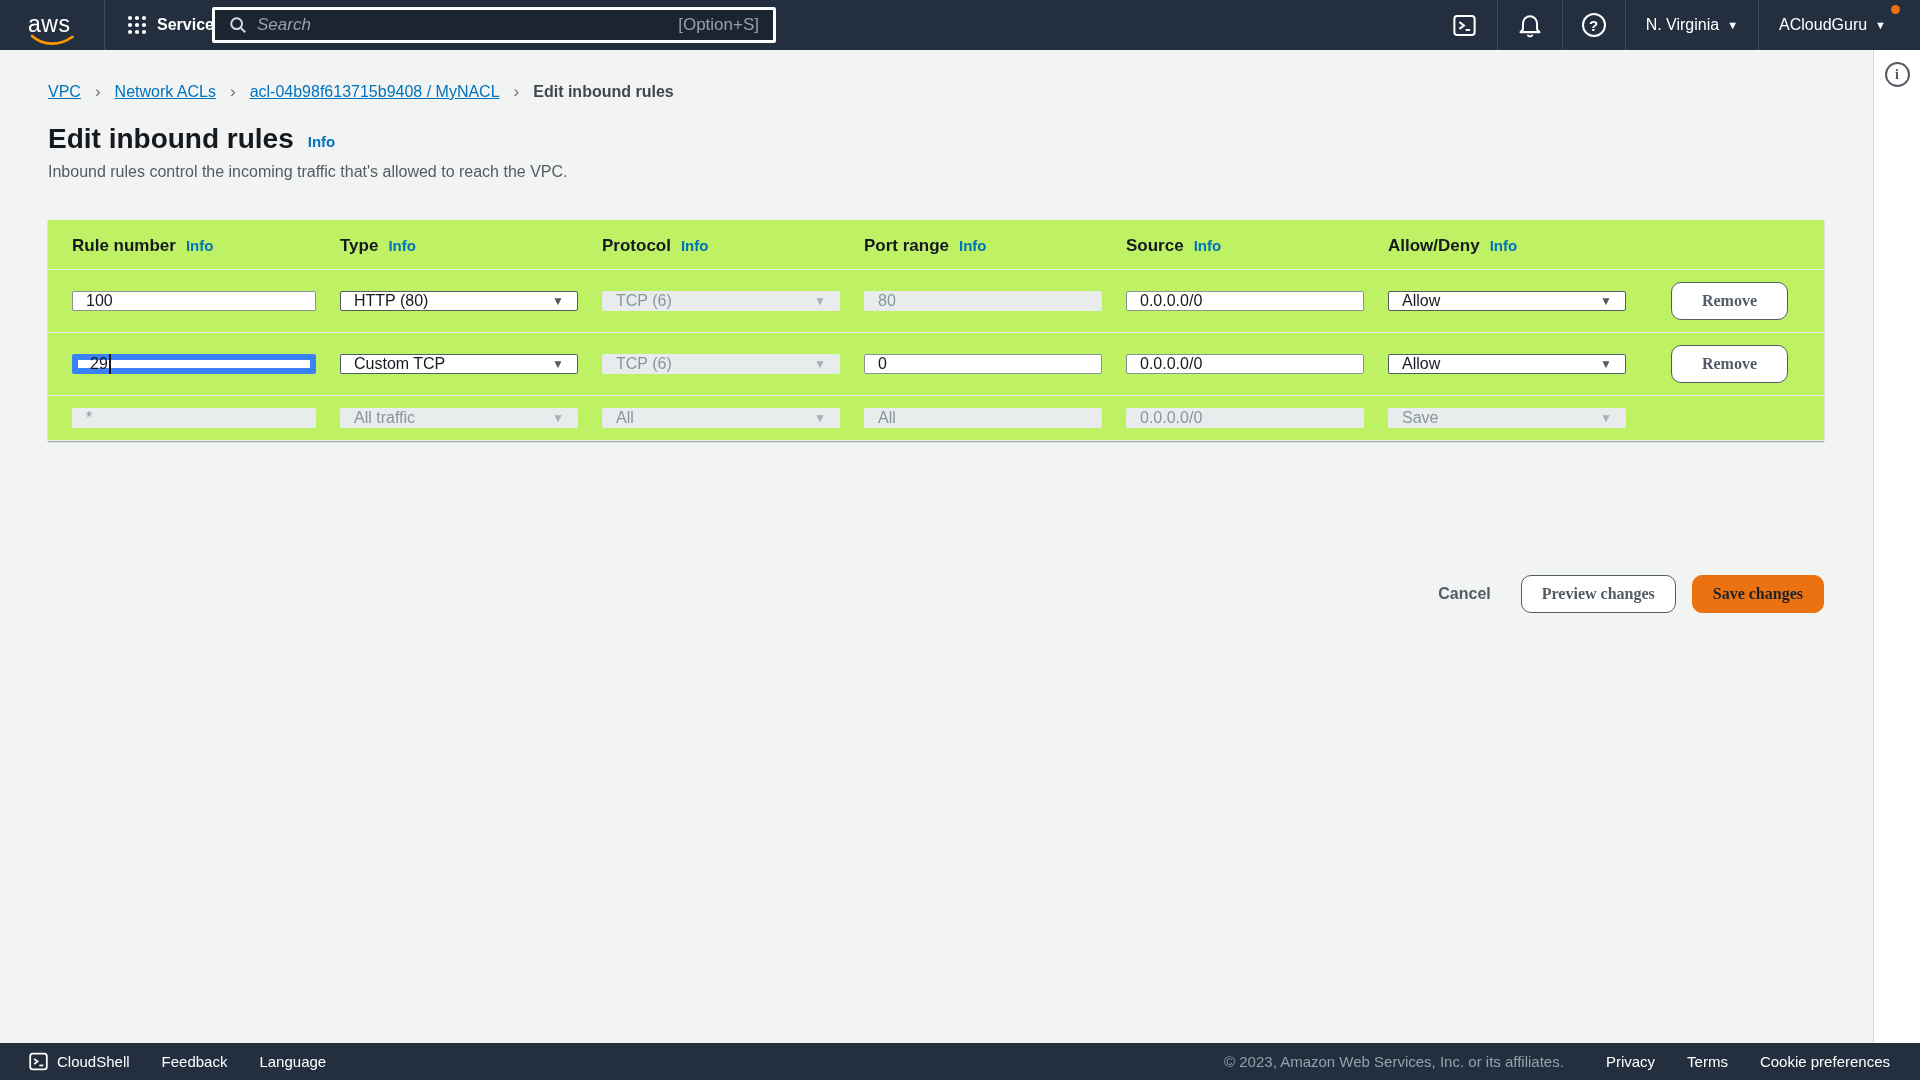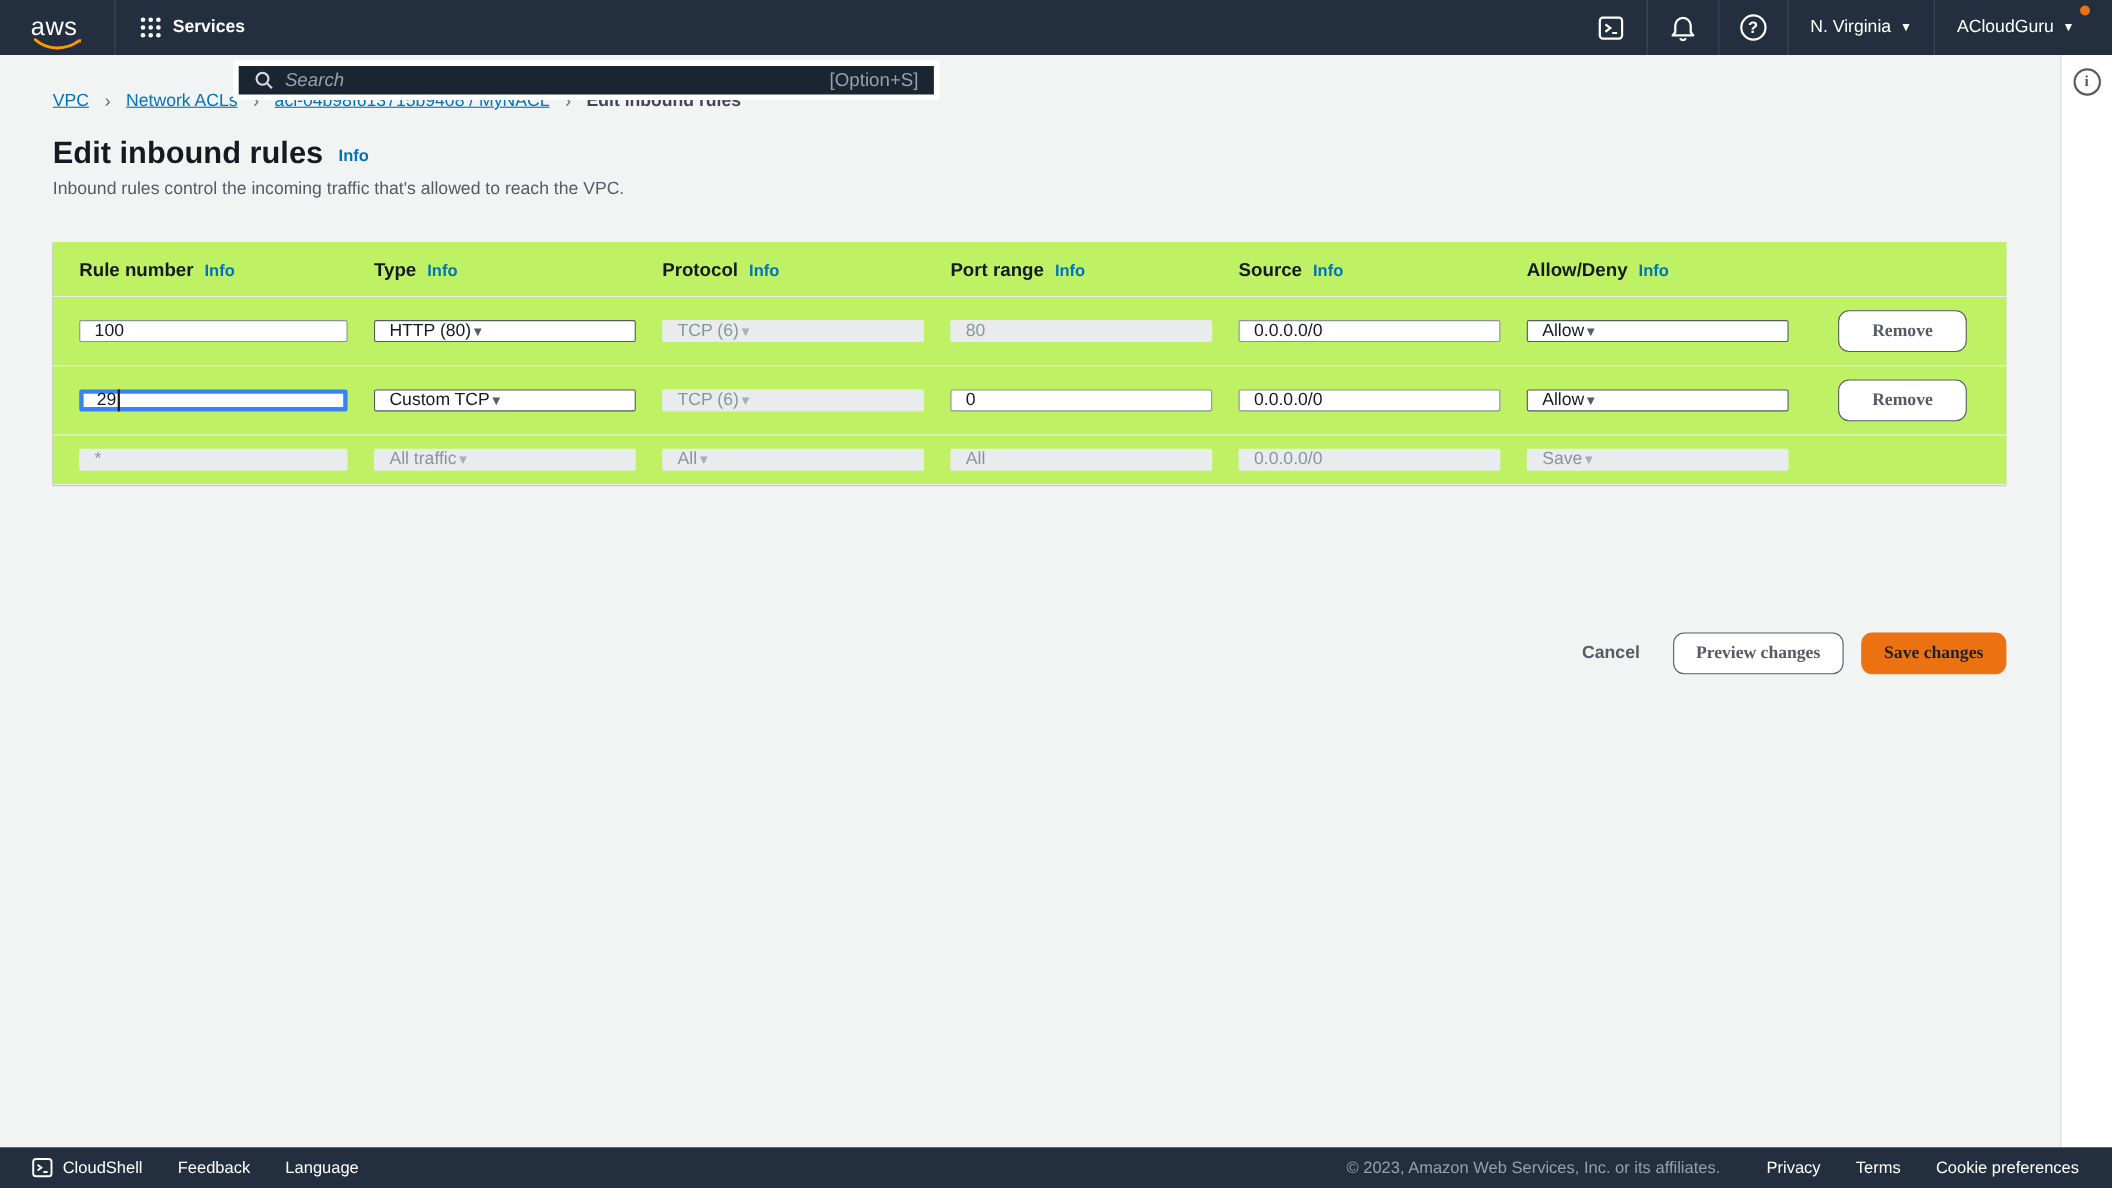--- a/index.html
+++ b/index.html
@@ -18,23 +18,23 @@
   }
   .aws-logo { margin-left:28px; width:52px; position:relative; cursor:pointer; }
   .aws-logo .aws-text { color:#fff; font-weight:400; font-size:23px; letter-spacing:0.5px; line-height:20px; }
   .aws-logo svg { position:absolute; left:2px; top:20px; }
   .nav-divider { width:1px; height:50px; background:#3b4a5a; margin:0 0; }
   .nav-divider.left { margin-left:24px; }
   .services { display:flex; align-items:center; gap:10px; padding:0 22px; height:50px; cursor:pointer; }
   .services span.label { color:#fff; font-size:16px; font-weight:700; }
 
   .search-box {
-    position:absolute; left:212px; top:7px; width:642px; height:36px;
-    background:#1b2532; border:5px solid #ffffff; border-radius:2px;
-    display:flex; align-items:center; padding:0 14px; gap:10px; cursor:text;margin-top:48px;
+    position:absolute; left:212px; top:7px; width:564px; height:36px;
+    background:#1b2532; border:3px solid #ffffff; border-radius:2px;
+    display:flex; align-items:center; padding:0 14px; gap:10px; cursor:text;
   }
   .search-box .placeholder { color:#95a0aa; font-size:17px; font-style:italic; flex:1; }
   .search-box .shortcut { color:#95a0aa; font-size:17px; }
 
   .nav-right { position:absolute; right:0; top:0; height:50px; display:flex; align-items:center; }
   .nav-icon-btn { height:50px; display:flex; align-items:center; justify-content:center; padding:0 19px; cursor:pointer; }
   .help-circle { width:24px; height:24px; border:2px solid #fff; border-radius:50%; color:#fff;
     font-size:15px; font-weight:700; display:flex; align-items:center; justify-content:center; }
   .nav-menu { height:50px; display:flex; align-items:center; gap:8px; padding:0 20px; color:#fff; font-size:16px; cursor:pointer; }
   .caret-down { font-size:11px; color:#fff; }
@@ -68,23 +68,23 @@
   }
   .grid-header { padding-top:16px; padding-bottom:13px; border-bottom:1px solid #eaeded; }
   .col-head { display:flex; align-items:baseline; gap:10px; }
   .col-head .label { font-size:17px; font-weight:700; color:#16191f; }
   .rule-row { padding:12px 24px; border-bottom:1px solid #eaeded; }
 
   .field {
     height:20px; border:1px solid #879596; border-radius:2px; background:#fff;
     display:flex; align-items:center; padding:0 13px; font-size:16px; color:#16191f;
   }
-  .field.select { border-color:#545b64; justify-content:flex-start; cursor:pointer; }
+  .field.select { border-color:#545b64; justify-content:space-between; cursor:pointer; }
   .field.disabled { background:#e9ecec; border-color:#e9ecec; color:#87969b; cursor:default; }
-  .field.focused { border:4px solid #3b82f6; padding:4px 12px; }
+  .field.focused { border:6px solid #3b82f6; padding:4px 12px; }
   .dd-arrow { font-size:12px; color:#545b64; }
   .field.disabled .dd-arrow { color:#a4b1b5; }
   .caret-bar { width:2px; height:20px; background:#16191f; margin-left:1px; animation:blink 1s steps(1) infinite; }
   @keyframes blink { 50% { opacity:0; } }
 
   .btn {
     display:inline-flex; align-items:center; justify-content:center;
     height:38px; padding:0 20px; background:#fff; border:1px solid #545b64; border-radius:10px;
     color:#545b64; font-weight:700; font-size:16px; cursor:pointer; white-space:nowrap;
     font-family:Liberation Serif, serif;

